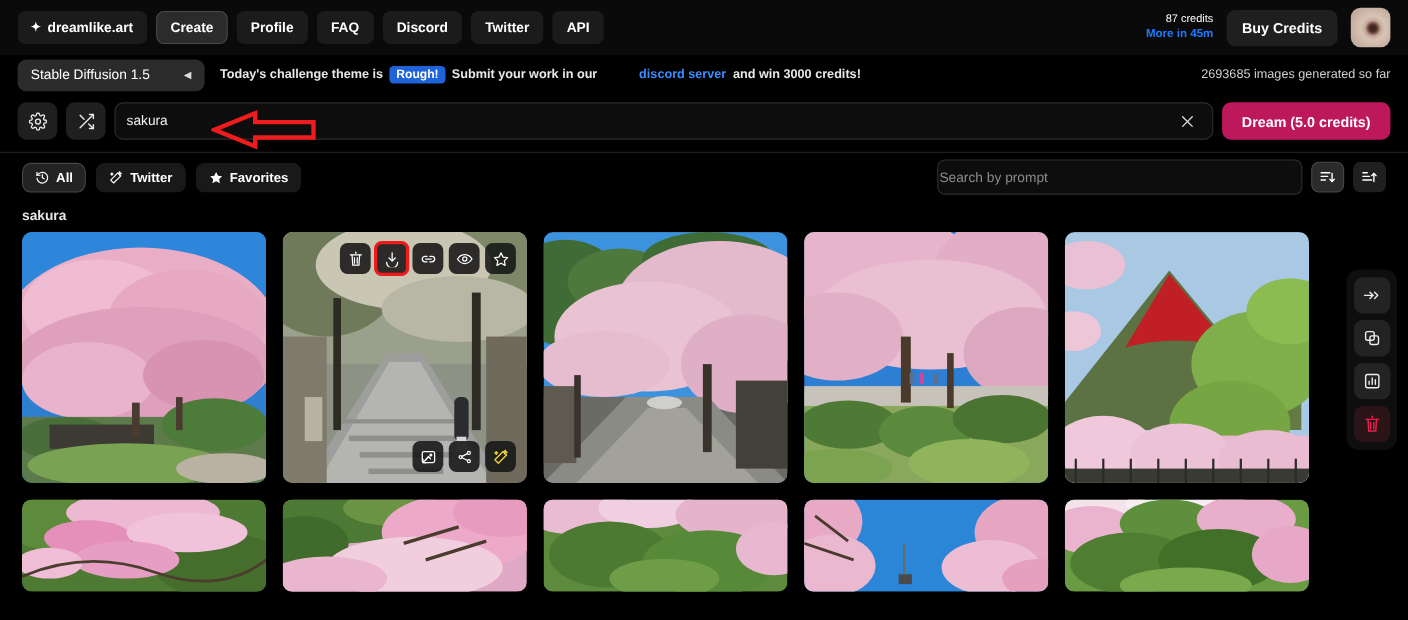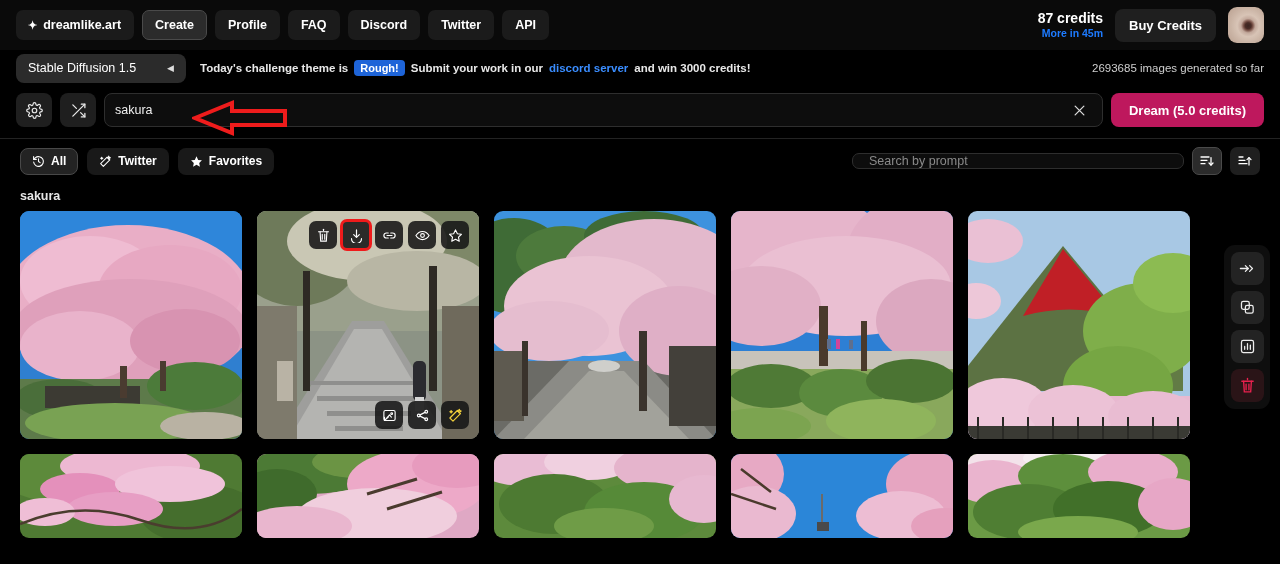--- a/index.html
+++ b/index.html
@@ -40,21 +40,21 @@
   .nav-btn.active { background: #2b2b2b; border-color: #4a4a4a; }
   .spark { font-size: 11px; line-height: 1; }
 
   .nav-right {
     margin-left: auto;
     display: flex;
     align-items: center;
     gap: 12px;
   }
   .credits { text-align: right; line-height: 1.25; }
-  .credits .amt { font-size: 14px; font-weight: bold; color: #fff; }
+  .credits .amt { font-size: 10px; font-weight: normal; color: #fff; }
   .credits .more { font-size: 10.5px; font-weight: bold; color: #1e7bff; cursor: pointer; }
   .buy-btn {
     background: #1f1f1f;
     border-radius: 8px;
     font-size: 13px;
     font-weight: bold;
     padding: 9px 14px;
     cursor: pointer;
   }
   .avatar {
@@ -94,21 +94,21 @@
   }
   .tag-rough {
     background: #1e64d8;
     color: #fff;
     border-radius: 4px;
     padding: 2px 6px;
     font-size: 11px;
     font-weight: bold;
     cursor: pointer;
   }
-  .link-blue { color: #3a8dff; font-weight: bold; cursor: pointer; }
+  .link-blue { color: #3a8dff; font-weight: bold; cursor: pointer; margin-left: 32px; }
   .gen-count {
     margin-left: auto;
     font-size: 11.5px;
     color: #cfcfcf;
   }
 
   
   .promptbar {
     height: 48px;
     display: flex;
@@ -186,28 +186,28 @@
     height: 27px;
     display: flex; align-items: center; gap: 6px;
     padding: 0 11px;
     font-size: 12px; font-weight: bold;
     color: #fff;
     cursor: pointer;
   }
   .pill.active { background: #232323; border-color: #484848; justify-content: center; }
   .search-wrap { margin-left: auto; display: flex; align-items: center; gap: 8px; }
   .search-input {
-    width: 332px; height: 16px;
+    width: 332px; height: 32px;
     background: #0d0d0d;
     border: 1px solid #2e2e2e;
     border-radius: 7px;
     color: #fff;
     font-size: 12.5px;
     font-family: "Liberation Sans", sans-serif;
-    padding: 0 16px;
+    padding: 0 1px;
     outline: none;
   }
   .search-input::placeholder { color: #8a8a8a; }
   .sort-btn {
     width: 30px; height: 28px;
     background: #1f1f1f;
     border: 1px solid transparent;
     border-radius: 7px;
     display: flex; align-items: center; justify-content: center;
     cursor: pointer;

